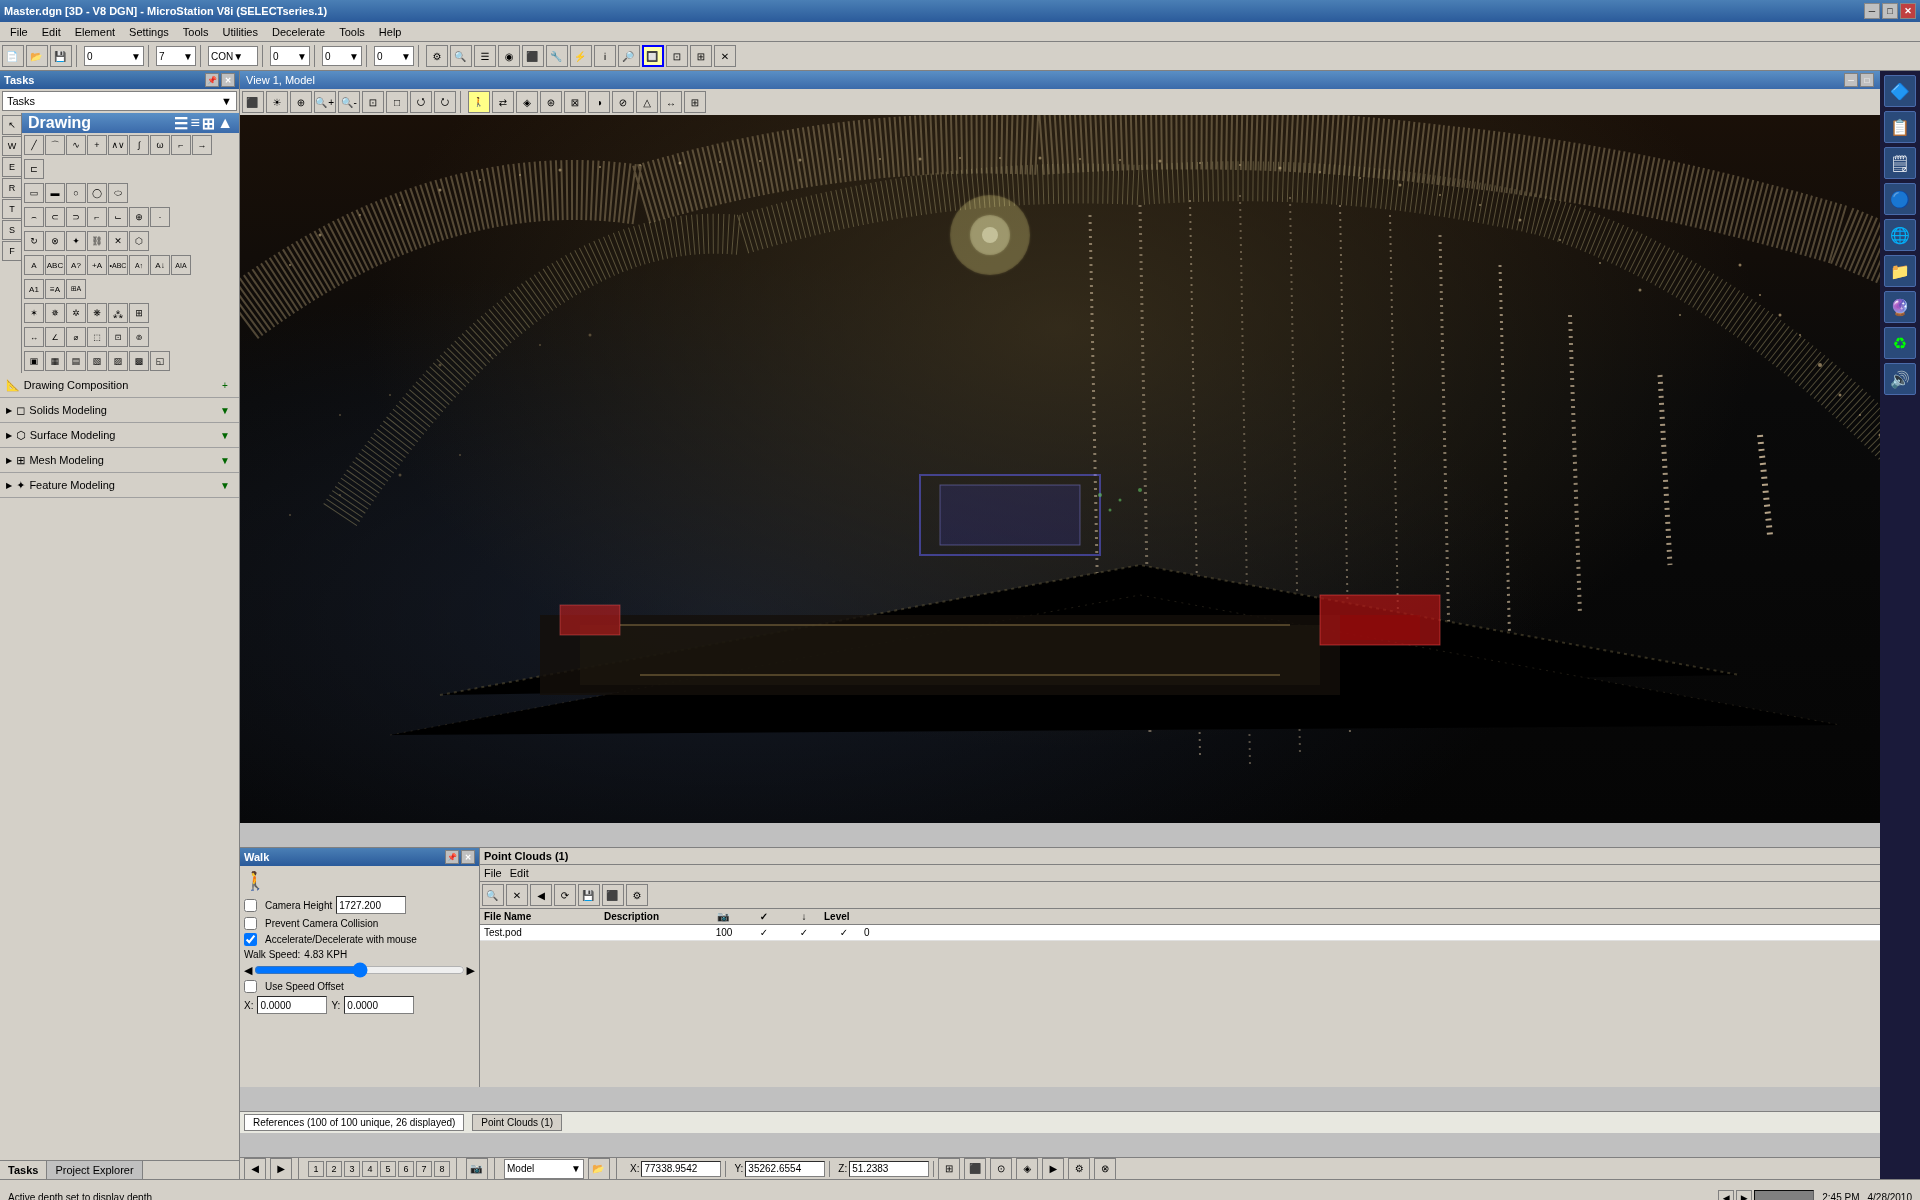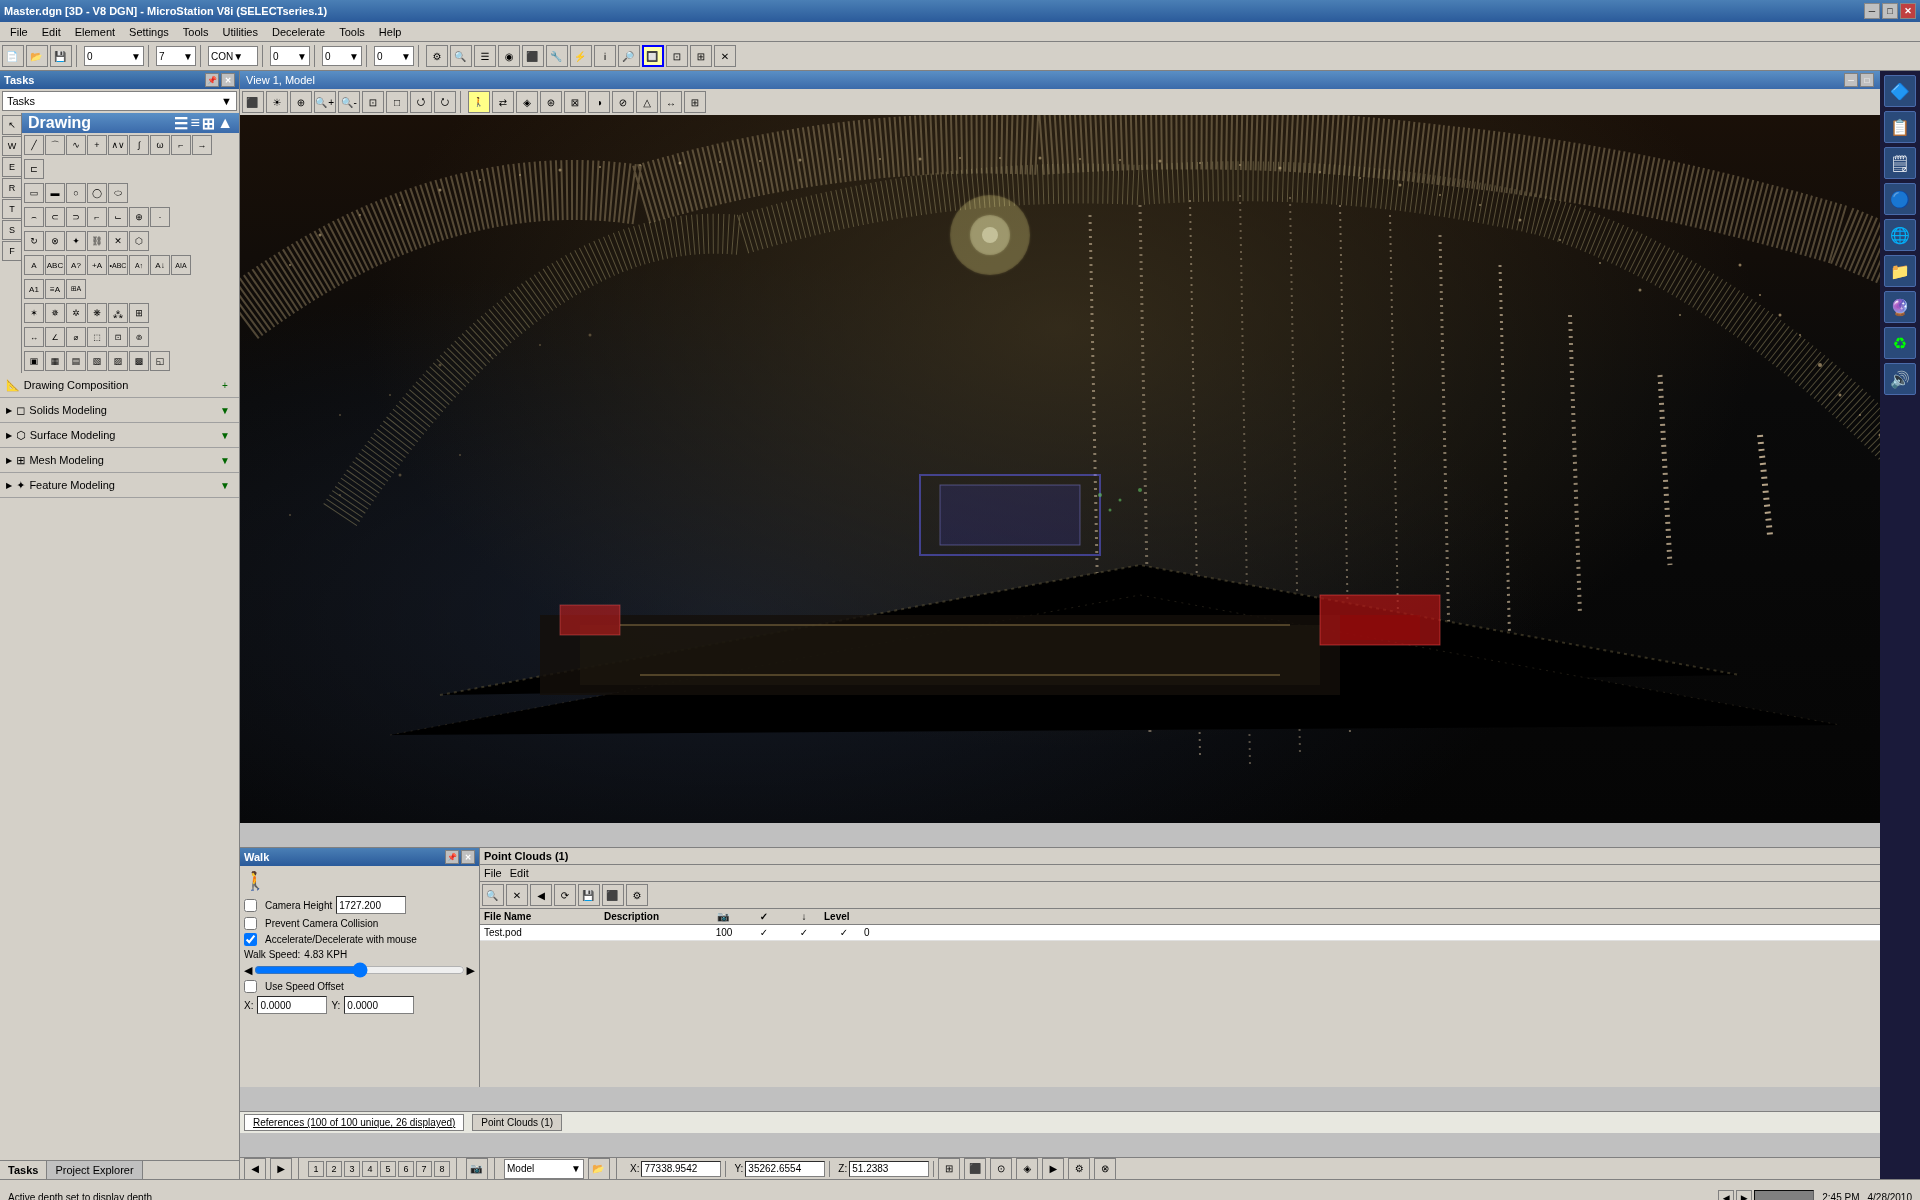--- a/index.html
+++ b/index.html
@@ -375,21 +375,21 @@
       font-size: 10px;
       gap: 8px;
     }
     .ref-tab {
       padding: 2px 8px;
       border: 1px solid #808080;
       cursor: pointer;
       font-size: 10px;
       background: #d4d0c8;
     }
-    .ref-tab.active { background: white; text-decoration: underline; }
+    .ref-tab.active { background: white; }
 
     
     .pc-svg {
       position: absolute;
       top: 0; left: 0; width: 100%; height: 100%;
     }
   </style>
 </head>
 <body>
 

